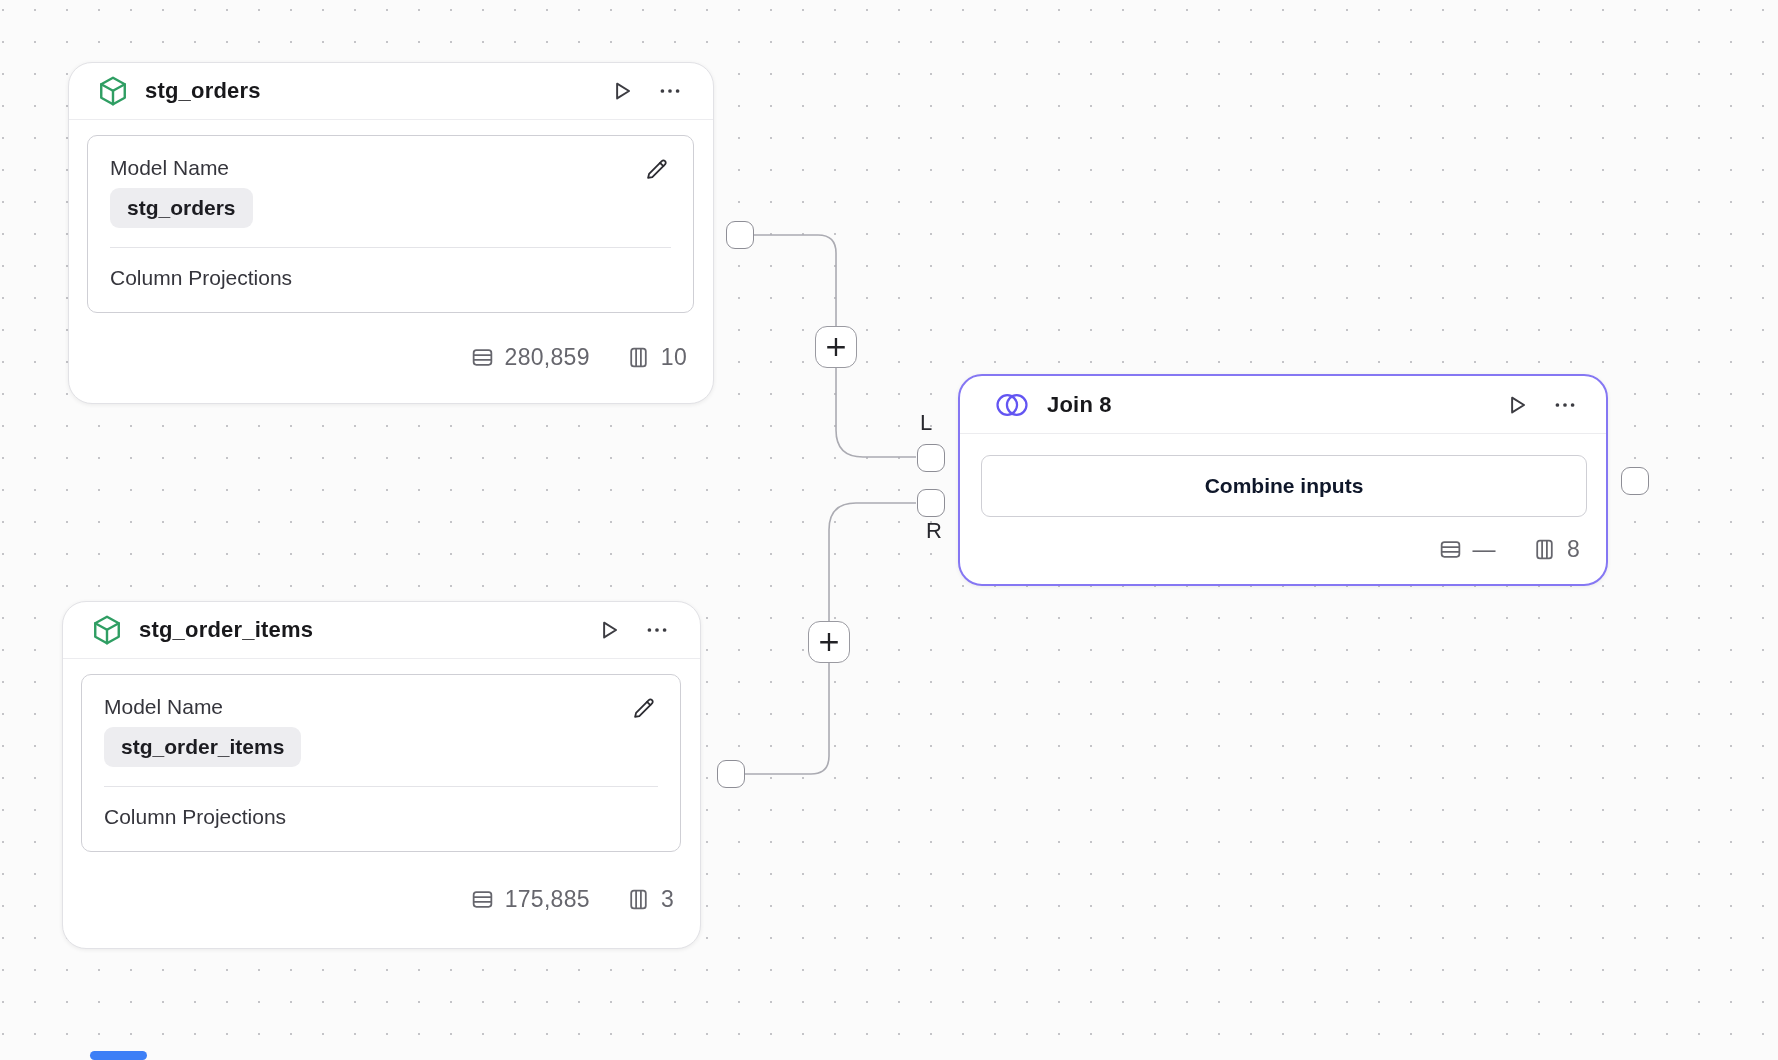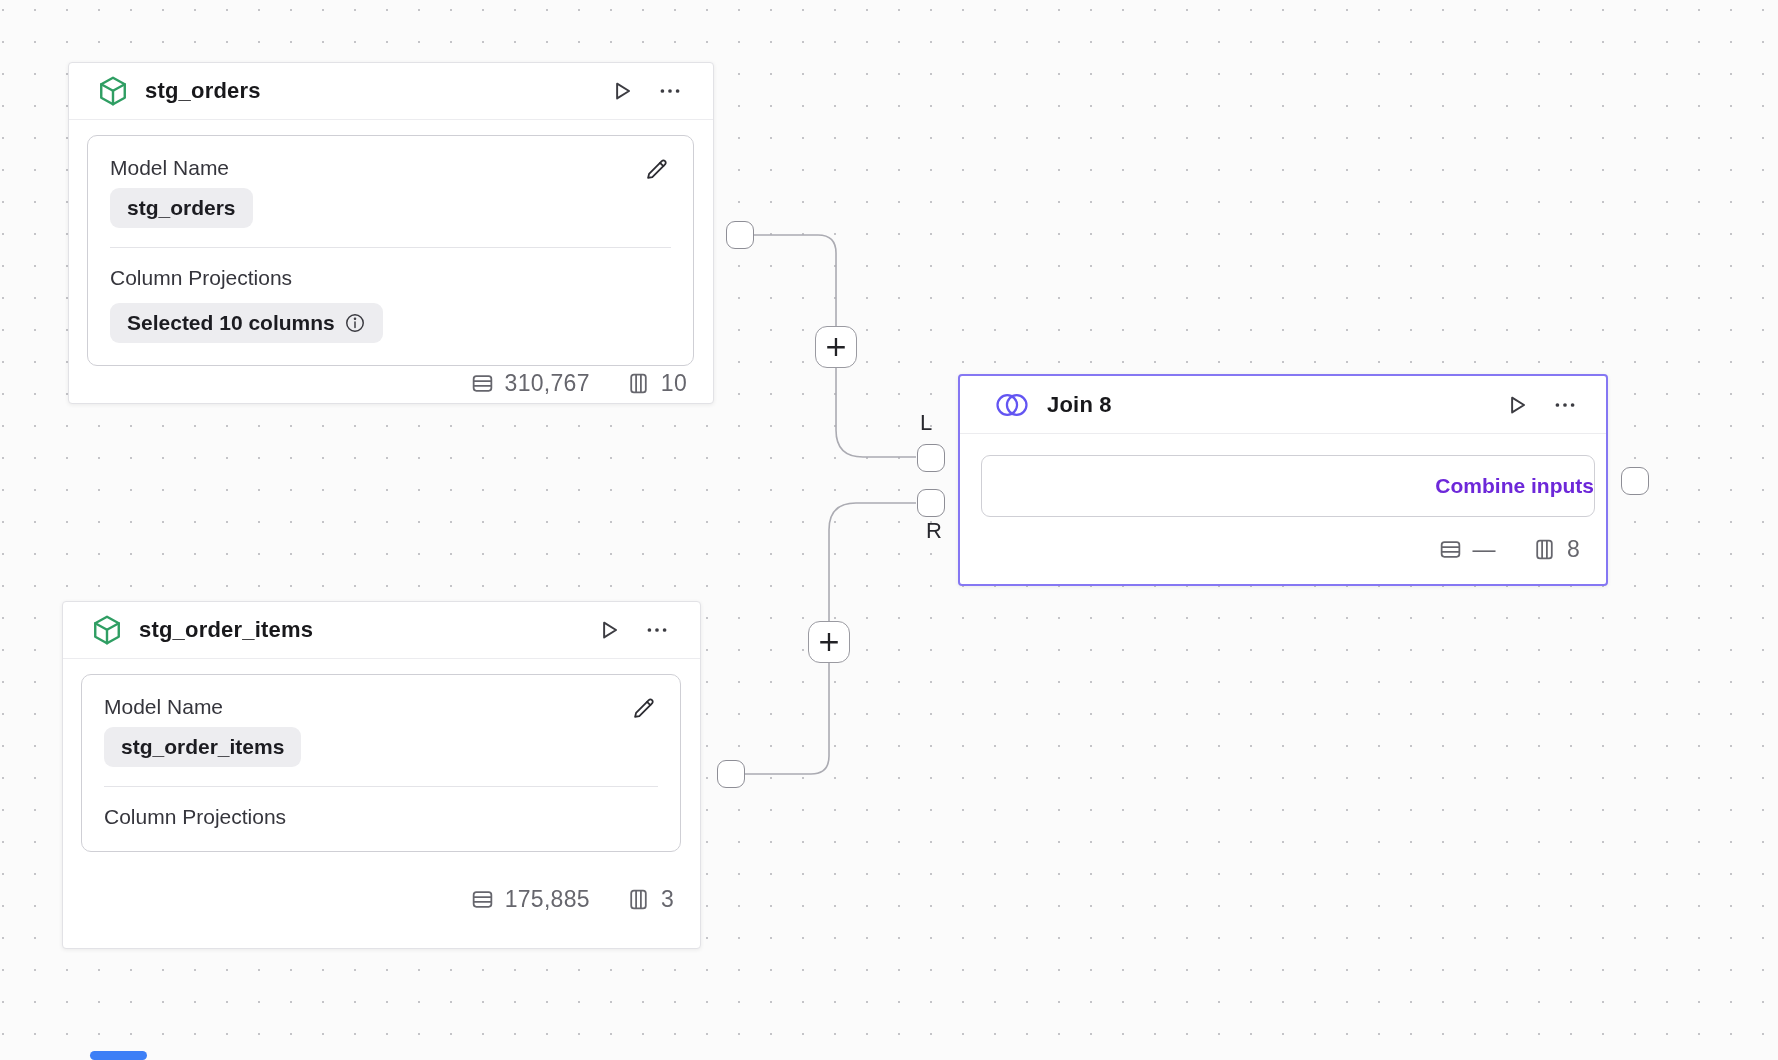--- a/index.html
+++ b/index.html
@@ -17,21 +17,21 @@
     background-size: 32px 32px;
     background-position: 19px 26px;
   }
   svg.edges { position: absolute; inset: 0; width: 1778px; height: 1060px; pointer-events: none; }
   .edge { fill: none; stroke: #ababb2; stroke-width: 1.6; }
 
   .node {
     position: absolute;
     background: #ffffff;
     border: 1px solid #e2e2e6;
-    border-radius: 4px;
+    border-radius: 24px;
     box-shadow: 0 1px 4px rgba(0,0,0,0.07);
     display: flex; flex-direction: column;
   }
   .node.selected { border: 2px solid #8577f3; }
 
   .node-header {
     display: flex; align-items: center;
     padding: 0 26px 0 27px;
     border-bottom: 1px solid #ececef;
     flex: 0 0 57px;
@@ -68,29 +68,28 @@
   .node-footer {
     flex: 1;
     display: flex; align-items: center; justify-content: flex-end;
     padding: 0 26px 2px 0;
     gap: 10px;
   }
   .stat-num { font-size: 23px; font-weight: 500; color: #66666d; letter-spacing: .3px; }
   .stat-gap { width: 16px; }
 
   .combine-btn {
-    margin: 21px 11px 0 21px;
+    margin: 21px 19px 0 21px;
     height: 62px;
     border: 1px solid #cfcfd5;
     border-radius: 9px;
     background: #fff;
     font-family: "Liberation Sans", "DejaVu Sans", sans-serif;
-    font-size: 21px; font-weight: 700; color: #6d28d9;
+    font-size: 21px; font-weight: 700; color: #0f172a;
     cursor: pointer;
-    text-align: right;
   }
 
   .port {
     position: absolute;
     width: 28px; height: 28px;
     background: #fff;
     border: 1.6px solid #8e8e96;
     border-radius: 9px;
     cursor: crosshair;
   }
@@ -167,41 +166,29 @@
           </span>
         </button>
       </div>
       <div>
         <span class="chip" style="margin-top:4px">
           <span>stg_orders</span>
         </span>
       </div>
       <hr class="card-divider">
       <div class="field-label">Column Projections</div>
-      <div>
-        <span class="chip">
-          <span>Selected 10 columns</span>
-          <span style="display:flex">
-            <svg width="22" height="22" viewBox="0 0 24 24" fill="none" stroke="#3a3a40" stroke-width="1.6">
-                <circle cx="12" cy="12" r="9"></circle>
-                <path d="M12 11 V17" stroke-linecap="round"></path>
-                <circle cx="12" cy="7.4" r="0.6" fill="#3a3a40"></circle>
-              </svg>
-          </span>
-        </span>
-      </div>
     </div>
     <div class="node-footer">
       <span style="display:flex">
         <svg width="25" height="25" viewBox="0 0 24 24" fill="none" stroke="#66666d" stroke-width="1.7">
             <rect x="3.5" y="5" width="17" height="14" rx="2.6"></rect>
             <path d="M3.5 9.7 H20.5 M3.5 14.3 H20.5"></path>
           </svg>
       </span>
-      <span class="stat-num">310,767</span>
+      <span class="stat-num">280,859</span>
       <span class="stat-gap"></span>
       <span style="display:flex">
         <svg width="25" height="25" viewBox="0 0 24 24" fill="none" stroke="#66666d" stroke-width="1.7">
             <rect x="5" y="3.5" width="14" height="17" rx="2.6"></rect>
             <path d="M9.7 3.5 V20.5 M14.3 3.5 V20.5"></path>
           </svg>
       </span>
       <span class="stat-num">10</span>
     </div>
   </div>

